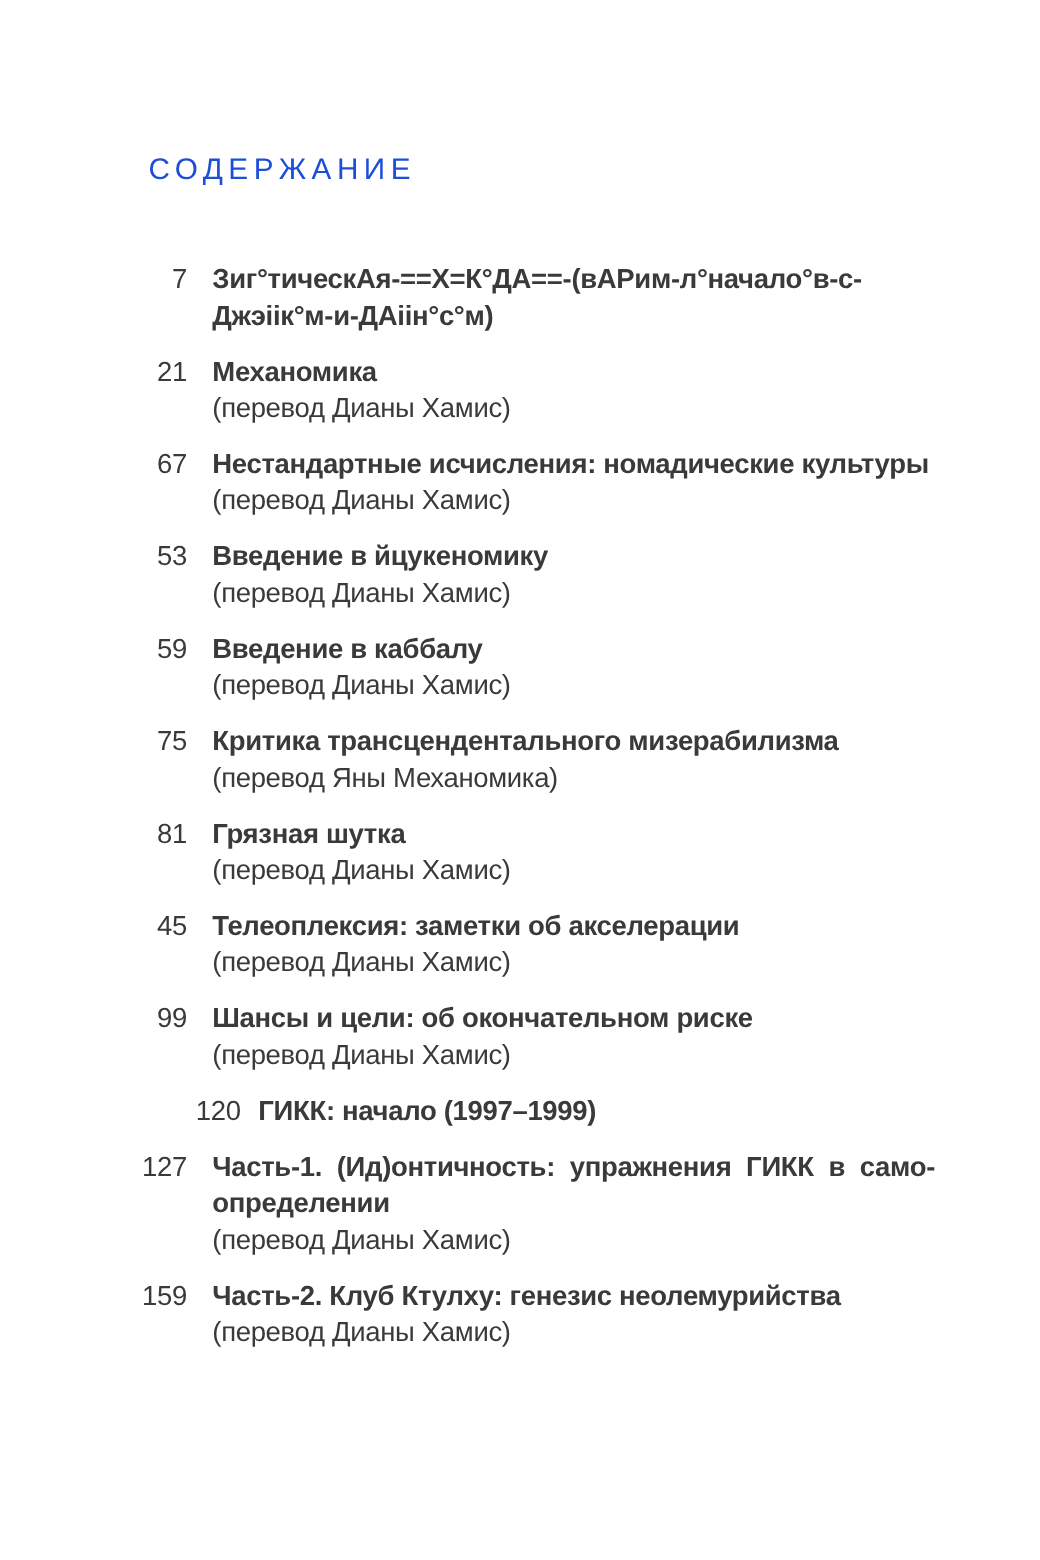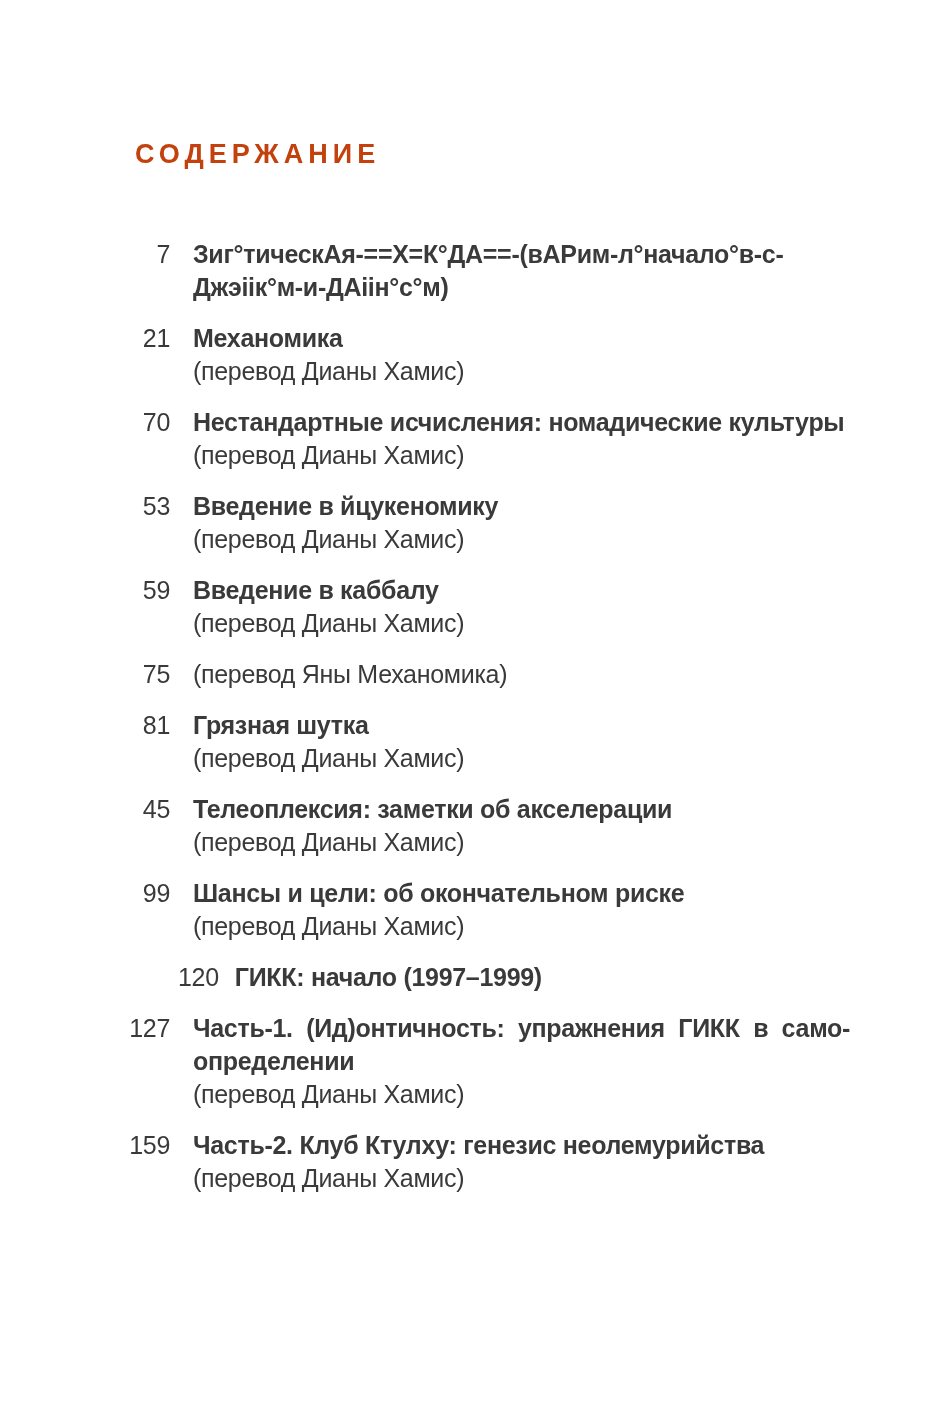--- a/index.html
+++ b/index.html
@@ -15,23 +15,23 @@
     overflow: hidden;
     box-sizing: border-box;
     padding: 141px 0 0 112px;
     font-family: "Liberation Sans", sans-serif;
     color: #3a3a3a;
   }
   .page-title {
     margin: 0 0 70px 23px;
     font-size: 27px;
     line-height: 1;
-    font-weight: 700;
+    font-weight: 400;
     letter-spacing: 5px;
-    color: #c2410c;
+    color: #1d4ed8;
   }
   .toc-entry {
     display: flex;
     margin-bottom: 18px;
     font-size: 25px;
     line-height: 33px;
     letter-spacing: -0.3px;
   }
   .num {
     flex: 0 0 58px;
@@ -75,21 +75,21 @@
 
     <div class="toc-entry">
       <div class="num">21</div>
       <div class="entry-content">
         <div class="entry-title">Механомика</div>
         <div class="entry-translator">(перевод Дианы Хамис)</div>
       </div>
     </div>
 
     <div class="toc-entry">
-      <div class="num">70</div>
+      <div class="num">67</div>
       <div class="entry-content">
         <div class="entry-title">Нестандартные исчисления: номадические культуры</div>
         <div class="entry-translator">(перевод Дианы Хамис)</div>
       </div>
     </div>
 
     <div class="toc-entry">
       <div class="num">53</div>
       <div class="entry-content">
         <div class="entry-title">Введение в йцукеномику</div>
@@ -101,20 +101,21 @@
       <div class="num">59</div>
       <div class="entry-content">
         <div class="entry-title">Введение в каббалу</div>
         <div class="entry-translator">(перевод Дианы Хамис)</div>
       </div>
     </div>
 
     <div class="toc-entry">
       <div class="num">75</div>
       <div class="entry-content">
+        <div class="entry-title">Критика трансцендентального мизерабилизма</div>
         <div class="entry-translator">(перевод Яны Механомика)</div>
       </div>
     </div>
 
     <div class="toc-entry">
       <div class="num">81</div>
       <div class="entry-content">
         <div class="entry-title">Грязная шутка</div>
         <div class="entry-translator">(перевод Дианы Хамис)</div>
       </div>

